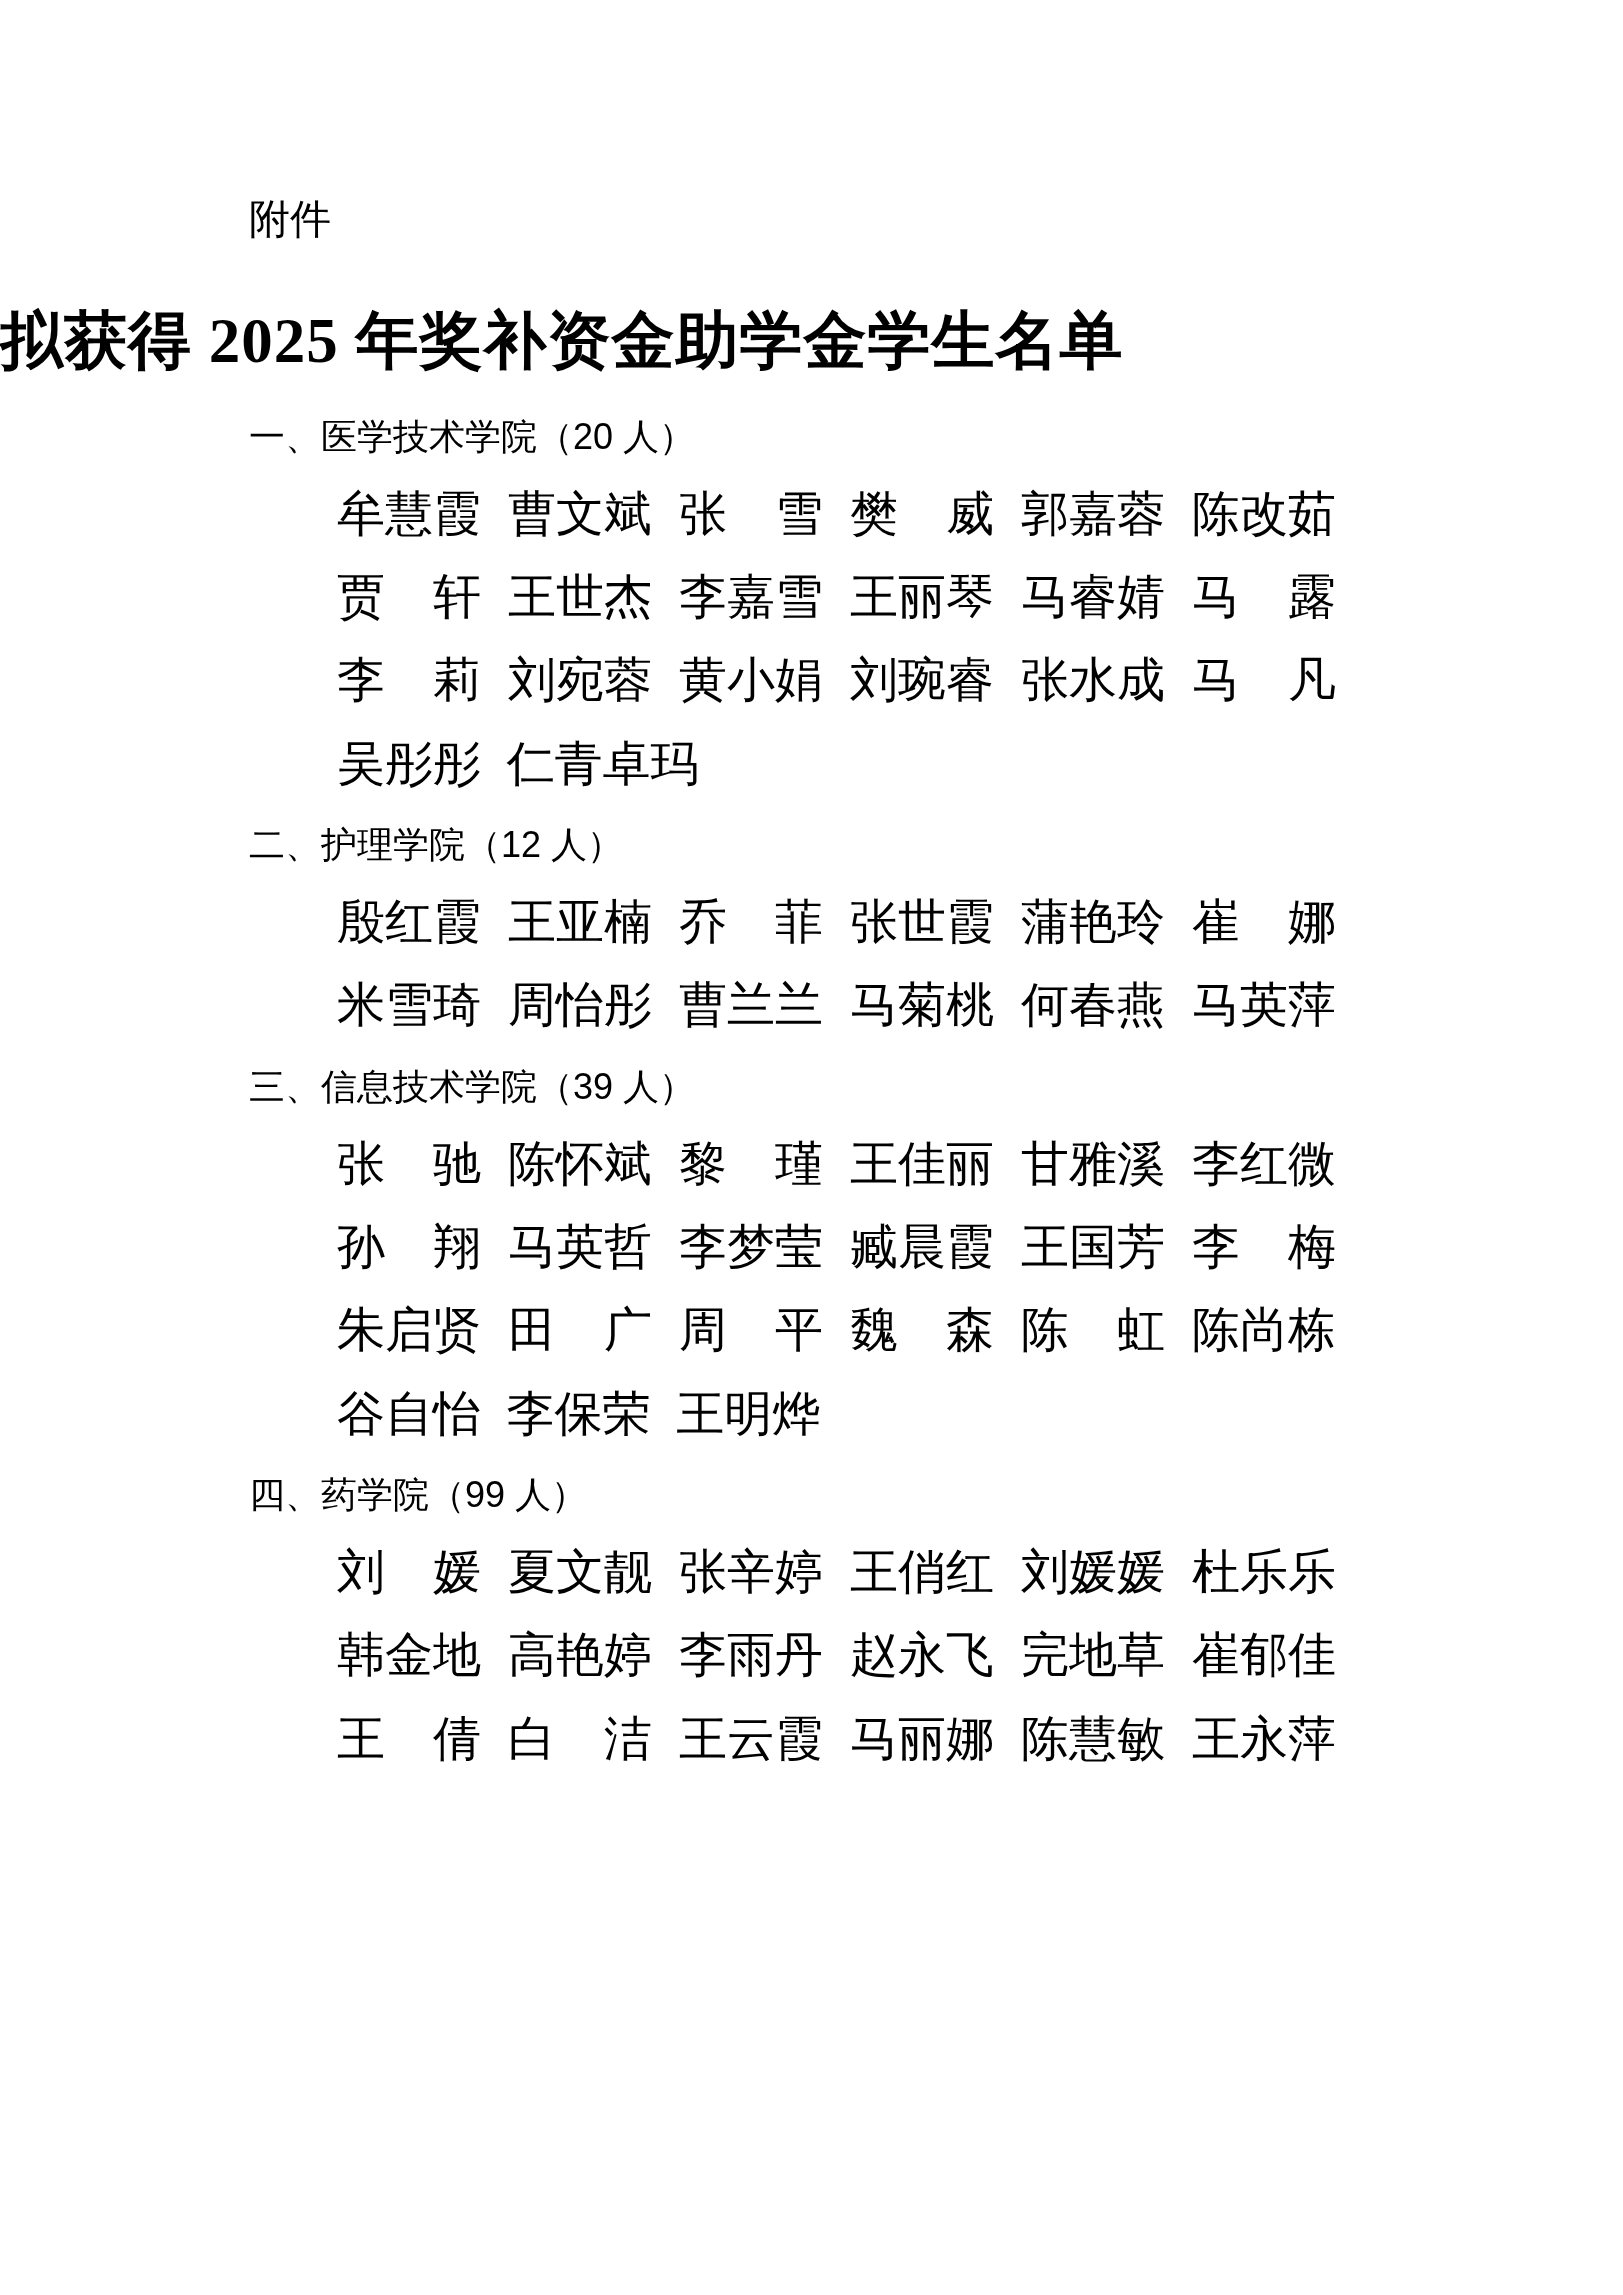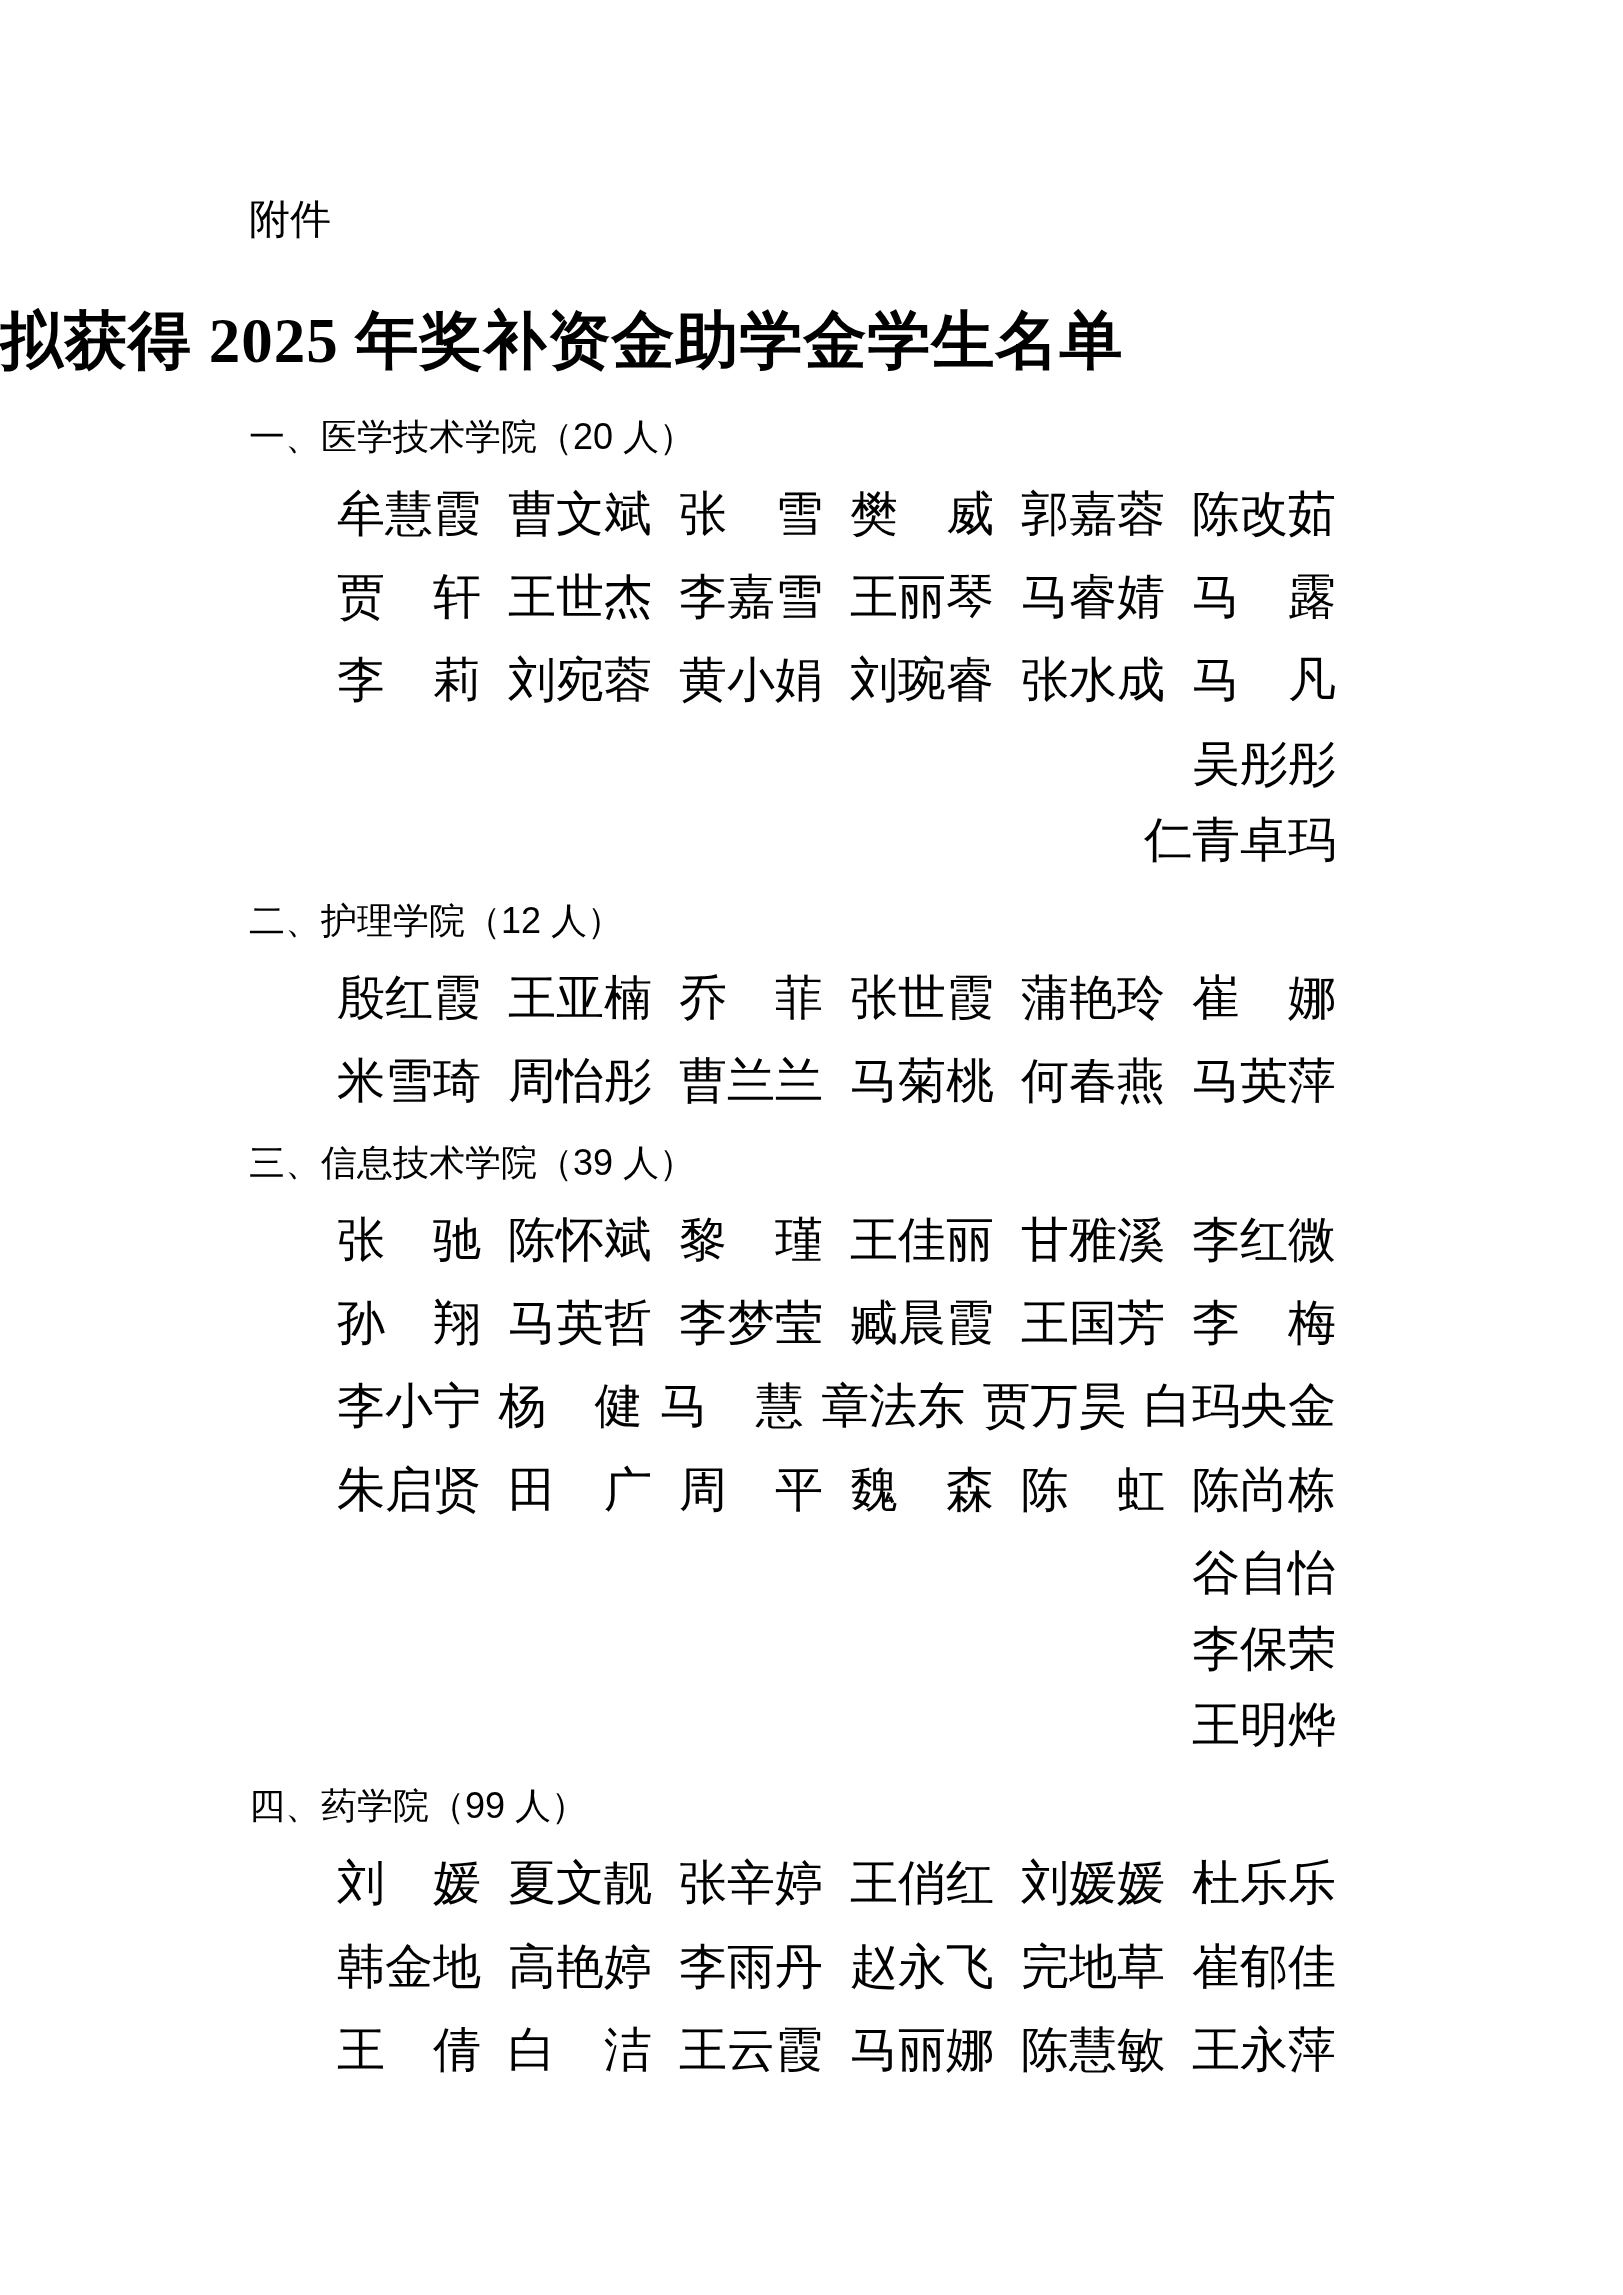--- a/index.html
+++ b/index.html
@@ -54,21 +54,20 @@
     justify-content: space-between;
     font-family: "Liberation Serif", "DejaVu Serif", serif;
     font-weight: 400;
     font-size: 48px;
     line-height: 1.05;
     text-align: right;
   }
   .name-row.partial {
     justify-content: flex-start;
     gap: 25.6px;
-    flex-direction: column;
   }
   .student-name {
     white-space: pre;
   }
 </style>
 </head>
 <body>
 
 <div class="page">
   <div class="attachment">附件</div>
@@ -138,28 +137,20 @@
         </div>
         <div class="name-row">
           <span class="student-name">孙　翔</span>
           <span class="student-name">马英哲</span>
           <span class="student-name">李梦莹</span>
           <span class="student-name">臧晨霞</span>
           <span class="student-name">王国芳</span>
           <span class="student-name">李　梅</span>
         </div>
         <div class="name-row">
-          <span class="student-name">李小宁</span>
-          <span class="student-name">杨　健</span>
-          <span class="student-name">马　慧</span>
-          <span class="student-name">章法东</span>
-          <span class="student-name">贾万昊</span>
-          <span class="student-name">白玛央金</span>
-        </div>
-        <div class="name-row">
           <span class="student-name">朱启贤</span>
           <span class="student-name">田　广</span>
           <span class="student-name">周　平</span>
           <span class="student-name">魏　森</span>
           <span class="student-name">陈　虹</span>
           <span class="student-name">陈尚栋</span>
         </div>
         <div class="name-row partial">
           <span class="student-name">谷自怡</span>
           <span class="student-name">李保荣</span>

